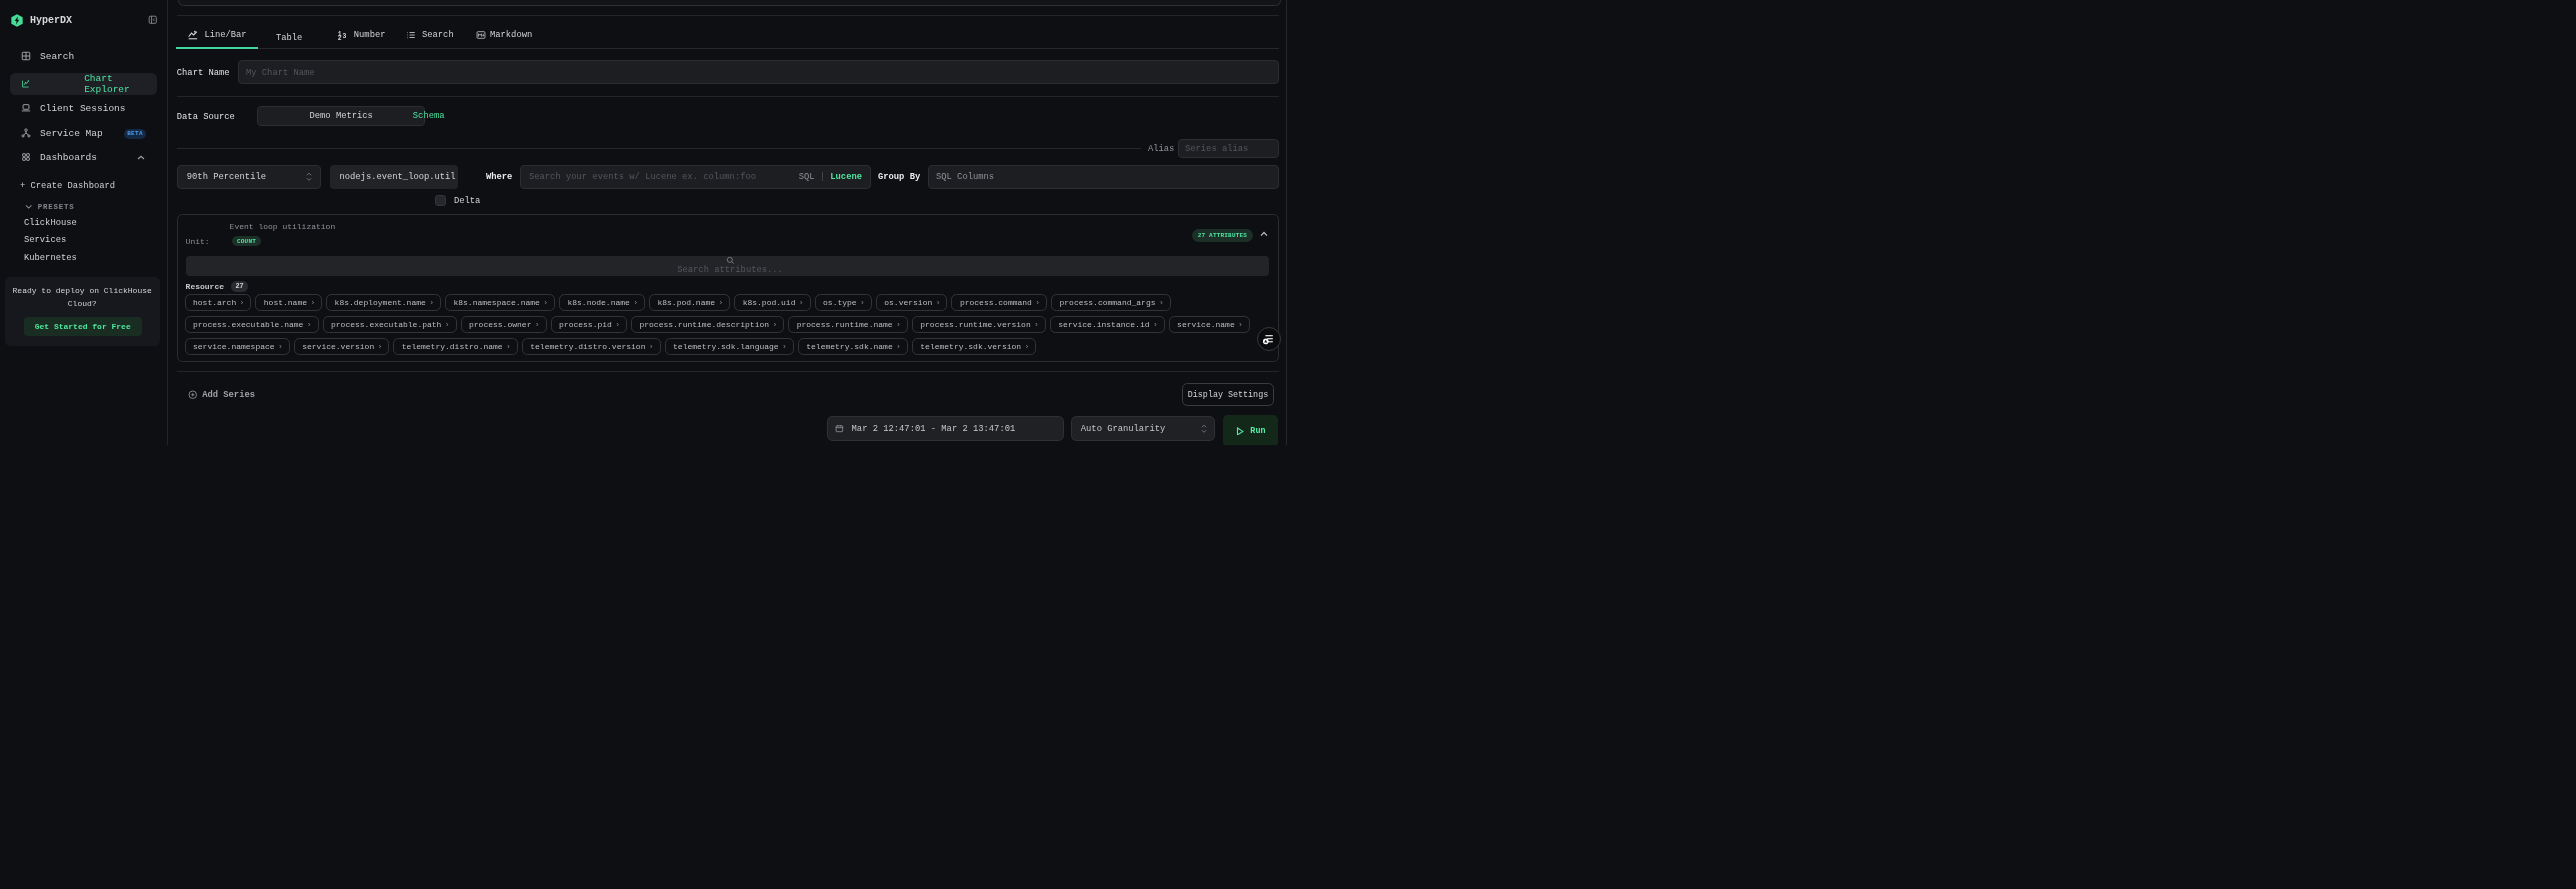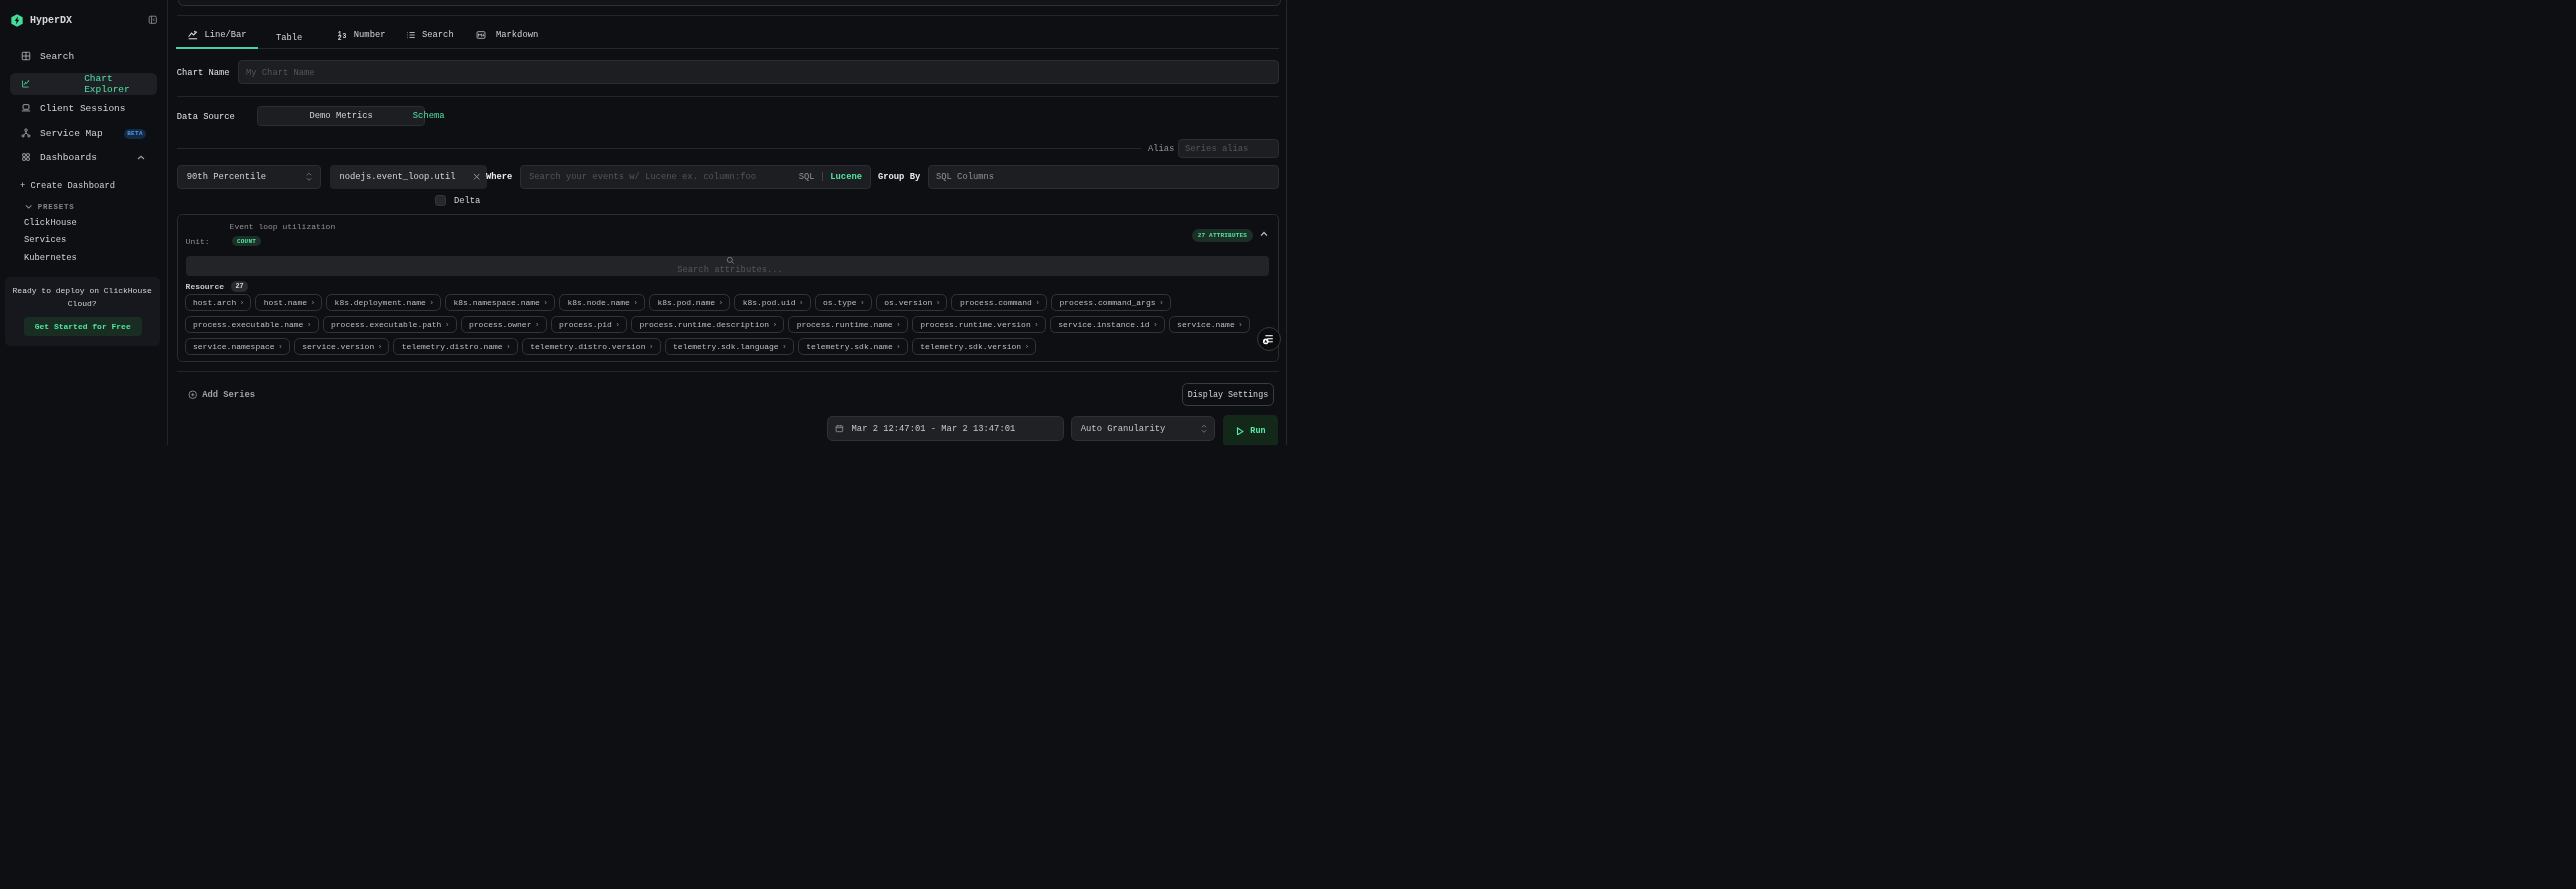--- a/index.html
+++ b/index.html
@@ -150,21 +150,21 @@
         <path d="M3 6h1M3 12h1M3 18h1" stroke-width="3"></path>
       </svg>
     <span class="txt" style="margin-left:6px;">Search</span>
   </div>
   <div class="abs row" style="left:308px;top:30px;height:10.8px;">
     <svg width="10" height="10" viewBox="0 0 24 24" fill="none" stroke="#d2d4d8" stroke-width="1.8">
         <rect x="2.5" y="4" width="19" height="16" rx="2.5"></rect>
         <path d="M6 16v-7l3.5 3.5L13 9v7"></path>
         <path d="M17.5 9v5.5M15.5 13l2 2 2-2" stroke-width="1.6"></path>
       </svg>
-    <span class="txt" style="margin-left:10px;">Markdown</span>
+    <span class="txt" style="margin-left:4px;">Markdown</span>
   </div>
 
   <div class="abs txt" style="left:8.8px;top:68px;color:#dfe1e5;">Chart Name</div>
   <div class="abs inp" style="left:70px;top:60px;right:9.5px;height:24px;"></div>
   <div class="abs ph" style="left:78px;top:68px;font-size:8.8px;">My Chart Name</div>
   <div class="divider" style="left:8.8px;right:9.5px;top:96px;"></div>
 
   <div class="abs txt" style="left:8.8px;top:112px;color:#dfe1e5;">Data Source</div>
   <div class="abs inp row" style="left:89px;top:106px;width:168px;height:20px;">
     <svg style="margin-left:6.8px" width="9.5" height="9.5" viewBox="0 0 24 24" fill="none" stroke="#9fa1a7" stroke-width="2">
@@ -185,21 +185,21 @@
   <div class="abs inp" style="left:1010px;top:139px;right:9.5px;height:19px;"></div>
   <div class="abs ph" style="left:1017px;top:144px;font-size:8.8px;">Series alias</div>
 
   <div class="abs inp row" style="left:9px;top:165px;width:144px;height:24px;">
     <span class="txt" style="margin-left:8.8px;">90th Percentile</span>
     <svg style="margin-left:auto;margin-right:8px;" width="6" height="9.5" viewBox="0 0 10 16" fill="none" stroke="#75777d" stroke-width="1.6">
         <path d="M1.5 5.5 L5 2 L8.5 5.5"></path>
         <path d="M1.5 10.5 L5 14 L8.5 10.5"></path>
       </svg>
   </div>
-  <div class="abs row" style="left:162px;top:165px;width:157px;height:24px;background:#212327;border-radius:4px;">
+  <div class="abs row" style="left:162px;top:165px;width:128px;height:24px;background:#212327;border-radius:4px;">
     <span class="txt" style="margin-left:9.5px;">nodejs.event_loop.util</span>
     <svg style="margin-left:auto;margin-right:6.8px;" width="7.4" height="7.4" viewBox="0 0 12 12" fill="none" stroke="#9a9ca2" stroke-width="1.5">
         <path d="M1.5 1.5 L10.5 10.5 M10.5 1.5 L1.5 10.5"></path>
       </svg>
   </div>
   <div class="abs txt bold" style="left:318px;top:172px;color:#e8eaed;">Where</div>
   <div class="abs inp row" style="left:352px;top:165px;width:351px;height:24px;">
     <span class="ph" style="margin-left:8px;font-size:8.8px;">Search your events w/ Lucene ex. column:foo</span>
     <span style="margin-left:auto;margin-right:8px;font-size:8.8px;color:#8e9096;white-space:nowrap;">SQL <span style="color:#50525a">|</span> <span class="grn bold">Lucene</span></span>
   </div>

